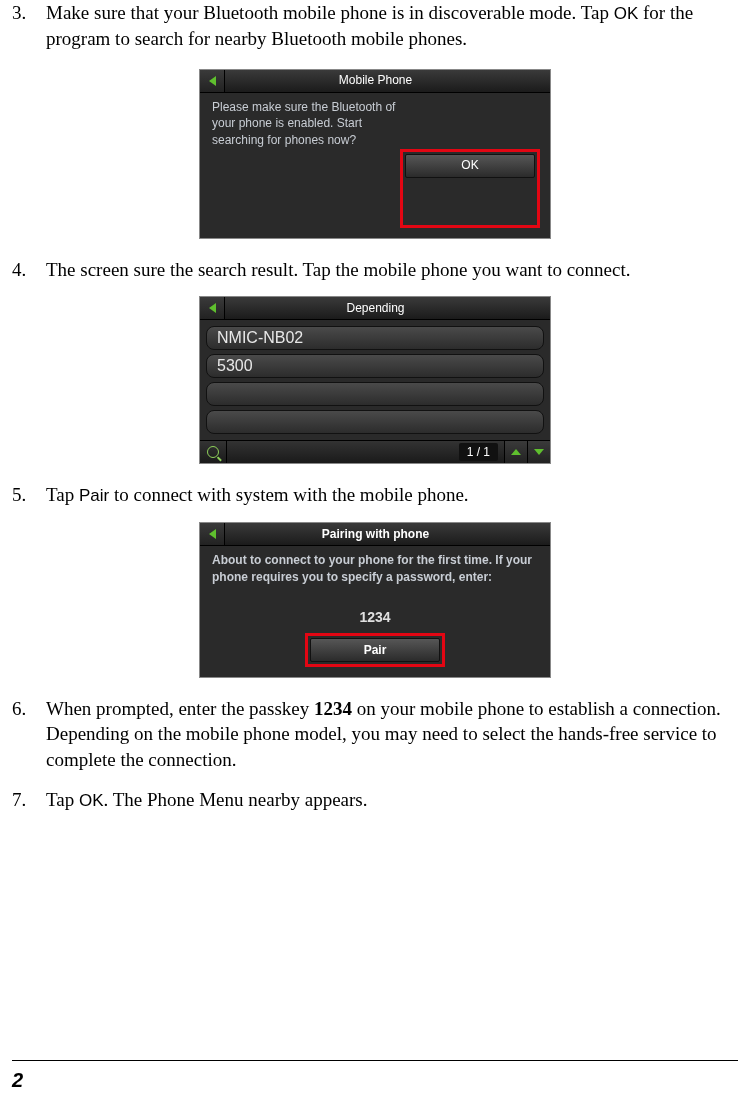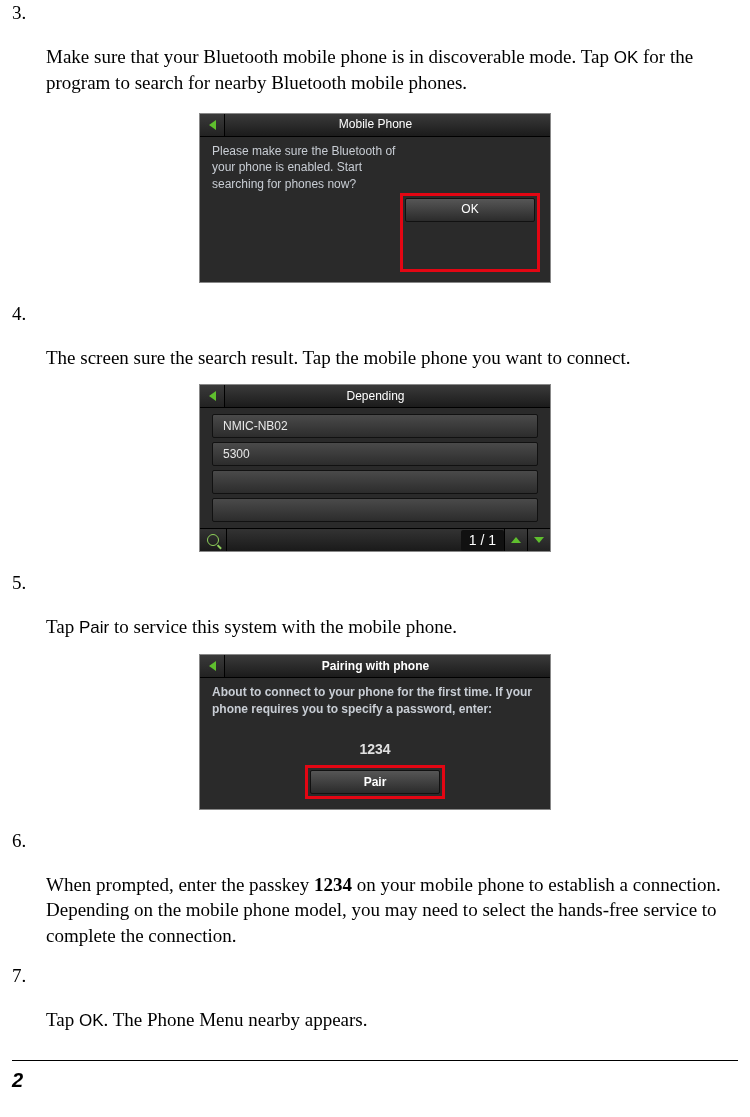--- a/index.html
+++ b/index.html
@@ -20,21 +20,20 @@
   .step {
     display: flex;
     margin-bottom: 14px;
   }
   .step-num {
     width: 34px;
     flex-shrink: 0;
   }
   .step-text {
     flex: 1;
-    margin-top: 44px;
   }
   .ui-label {
     font-family: Arial, Helvetica, sans-serif;
     font-size: 17px;
   }
   .bold { font-weight: bold; }
   .screenshot {
     margin: 6px auto 18px auto;
     width: 352px;
     border: 1px solid #888;
@@ -100,30 +99,30 @@
     border: 1px solid #111;
     border-radius: 2px;
     color: #fff;
     font-size: 12px;
     display: flex;
     align-items: center;
     justify-content: center;
   }
   
   .list-row {
-    margin: 4px 12px;
+    margin: 4px 6px;
     height: 22px;
     background: linear-gradient(#4a4a4a,#2c2c2c);
     border: 1px solid #111;
-    border-radius: 2px;
+    border-radius: 8px;
     display: flex;
     align-items: center;
     padding: 0 10px;
     color: #e8e8e8;
-    font-size: 12px;
+    font-size: 16px;
   }
   .ss-foot {
     display: flex;
     align-items: center;
     background: linear-gradient(#333,#1a1a1a);
     height: 22px;
     border-top: 1px solid #000;
   }
   .foot-search {
     width: 26px;
@@ -144,23 +143,24 @@
     position: absolute;
     width: 5px; height: 1.5px;
     background: #8fd15a;
     bottom: -2px; right: -4px;
     transform: rotate(45deg);
   }
   .foot-spacer { flex: 1; }
   .page-ind {
     background: #111;
     color: #fff;
-    font-size: 14px;
+    font-size: 12px;
     padding: 1px 8px;
     border-radius: 2px;
+    margin-right: 6px;
   }
   .arrow-btn {
     width: 22px;
     height: 22px;
     background: linear-gradient(#3a3a3a,#222);
     display: flex;
     align-items: center;
     justify-content: center;
     border-left: 1px solid #000;
   }
@@ -265,21 +265,21 @@
         </div>
       <div class="arrow-btn">
           <div class="tri-down"></div>
         </div>
     </div>
   </div>
 
   <div class="step">
     <div class="step-num">5.</div>
     <div class="step-text">
-      <span>Tap </span><span class="ui-label">Pair</span><span> to service this system with the mobile phone.</span>
+      <span>Tap </span><span class="ui-label">Pair</span><span> to connect with system with the mobile phone.</span>
     </div>
   </div>
 
   <div class="screenshot" style="display:flex; flex-direction:column;font-weight:bold;">
     <div class="ss-head">
       <div class="back-btn">
           <div class="tri-left"></div>
         </div>
       <div class="ss-title">Pairing with phone</div>
       <div style="width:24px"></div>

